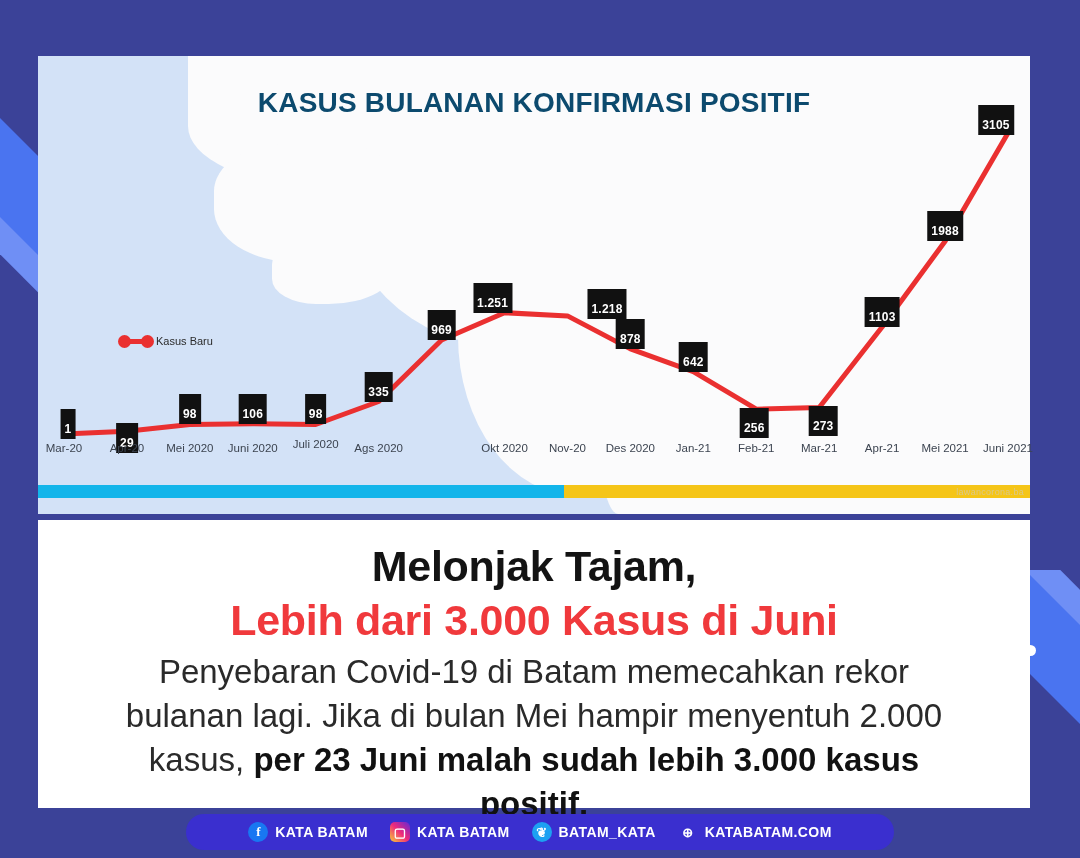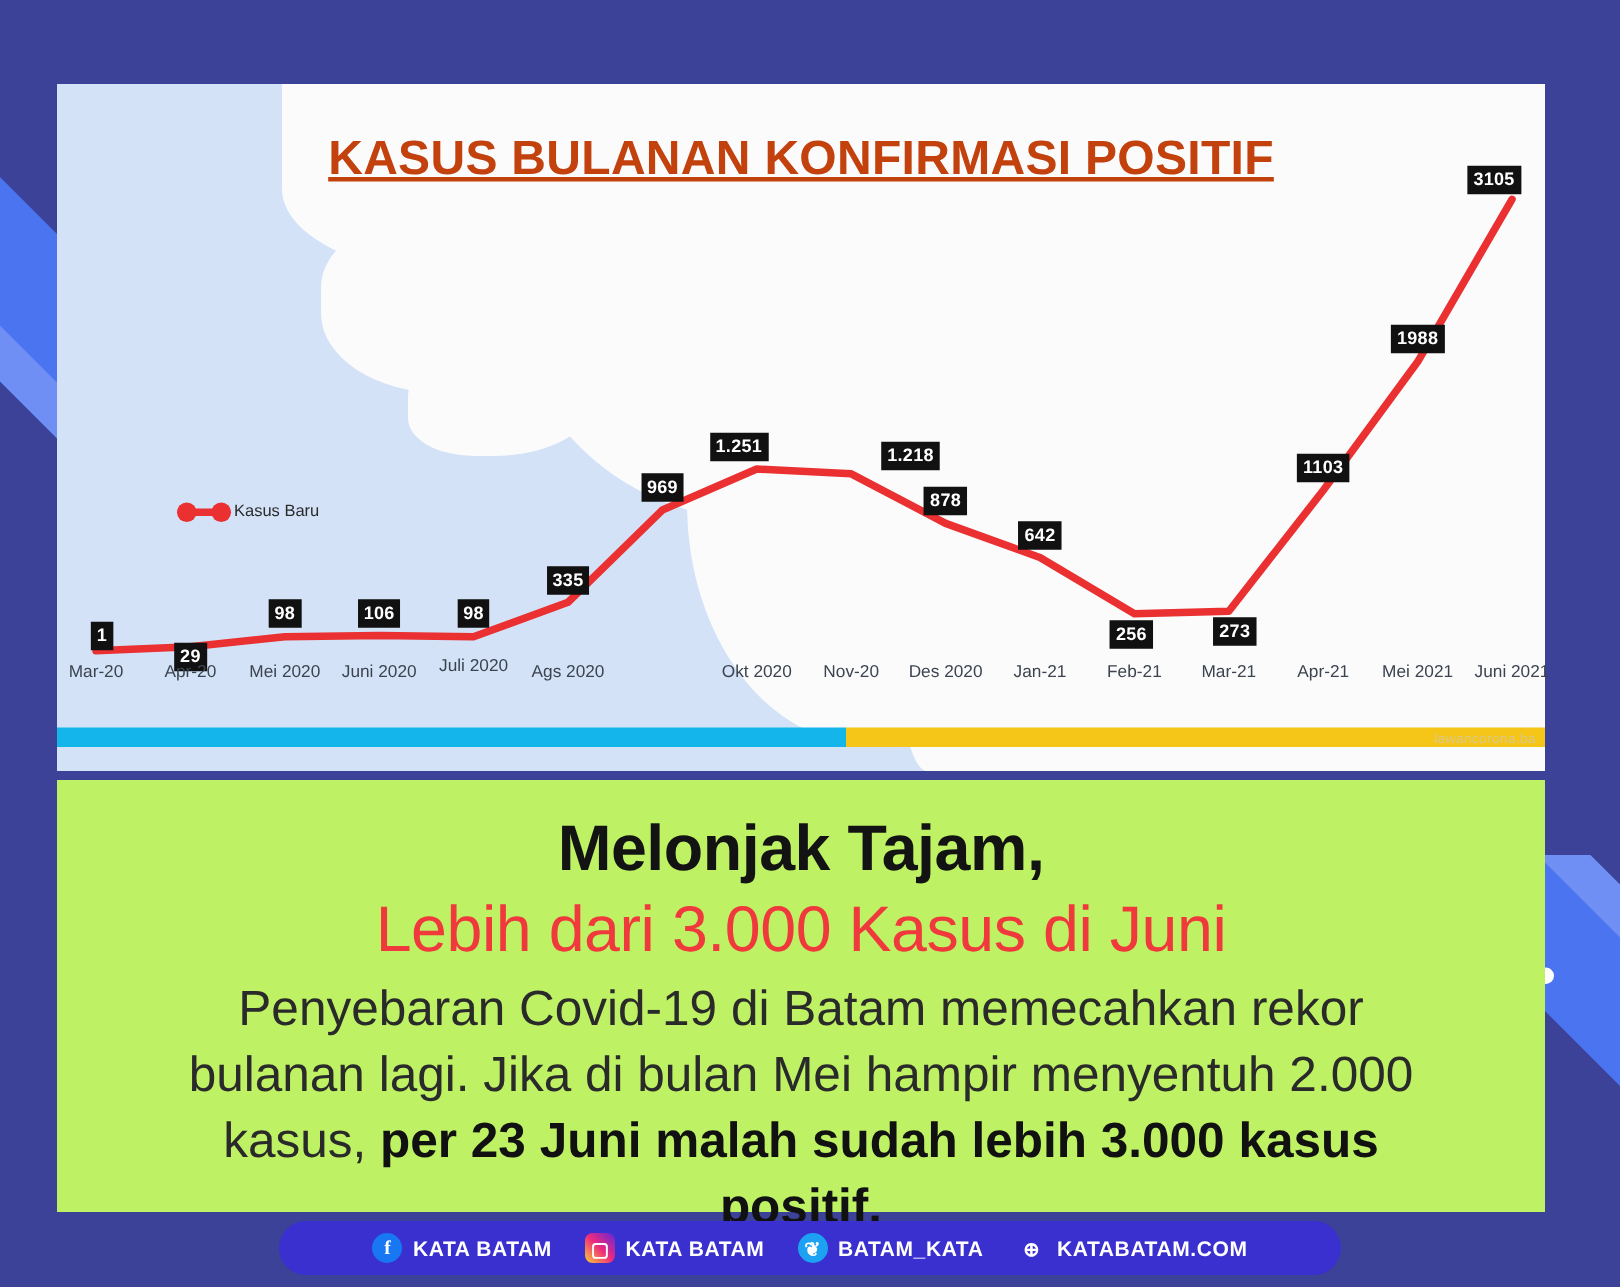--- a/index.html
+++ b/index.html
@@ -36,21 +36,21 @@
   }
 
   
   .card {
     position: absolute;
     left: 38px;
     width: 992px;
     background: #f4f5f8;
   }
   #chart-card { top: 56px; height: 458px; background: #fbfbfc; }
-  #text-card  { top: 520px; height: 288px; background: #bef264; }
+  #text-card  { top: 520px; height: 288px; background: #ffffff; }
 
   
   .map-bg {
     position: absolute;
     inset: 0;
     overflow: hidden;
   }
   .water {
     position: absolute;
     left: 0; top: 0;
@@ -62,26 +62,25 @@
     background: #fbfbfc;
   }
 
   
   .chart-title {
     position: absolute;
     left: 0; right: 0;
     top: 28px;
     text-align: center;
     font-weight: 800;
-    font-size: 32px;
+    font-size: 28px;
     letter-spacing: 0.2px;
-    color: #c2410c;
+    color: #0c4a6e;
     line-height: 1.34;
     z-index: 5;
-    text-decoration: underline;
   }
 
   
   .legend {
     position: absolute;
     left: 80px; top: 278px;
     display: flex; align-items: center; gap: 2px;
     z-index: 6;
   }
   .legend-mark { position: relative; width: 36px; height: 14px; }
@@ -108,21 +107,21 @@
   }
   .series-svg { position: absolute; inset: 0; width: 100%; height: 100%; }
   .pt-label {
     position: absolute;
     transform: translate(-50%, -50%);
     background: #111111;
     color: #ffffff;
     font-size: 12px;
     font-weight: 700;
     line-height: 1;
-    padding: 3px 4px 4px 4px;
+    padding: 14px 4px 4px 4px;
     white-space: nowrap;
     letter-spacing: 0.2px;
   }
   .x-label {
     position: absolute;
     transform: translateX(-50%);
     font-size: 11.5px;
     color: #3c4450;
     white-space: nowrap;
   }
@@ -150,21 +149,21 @@
   
   .headline-1 {
     position: absolute; left: 0; right: 0; top: 22px;
     text-align: center;
     font-size: 43px; font-weight: 800; color: #131313;
     letter-spacing: -0.3px;
   }
   .headline-2 {
     position: absolute; left: 0; right: 0; top: 76px;
     text-align: center;
-    font-size: 43px; font-weight: 400; color: #f0393c;
+    font-size: 43px; font-weight: 700; color: #f0393c;
     letter-spacing: -0.3px;
   }
   .body-text {
     position: absolute; left: 58px; right: 58px; top: 130px;
     text-align: center;
     font-size: 33px;
     color: #2a2a2a;
     line-height: 1.33;
     font-weight: 400;
   }

